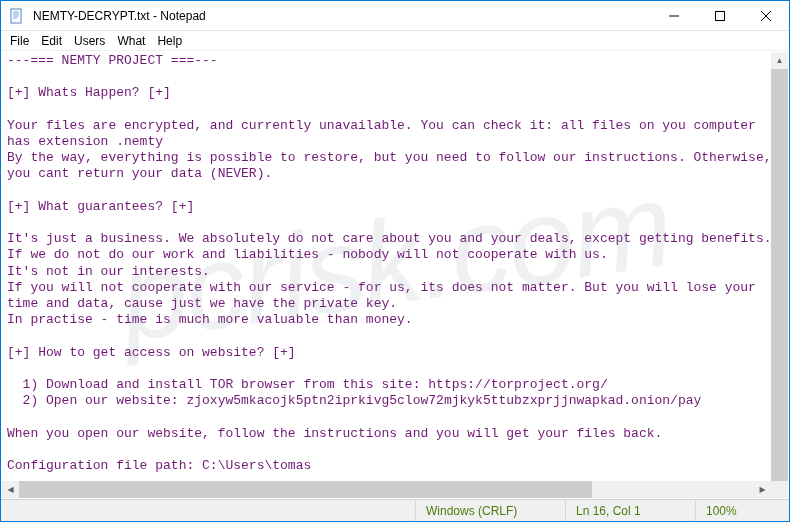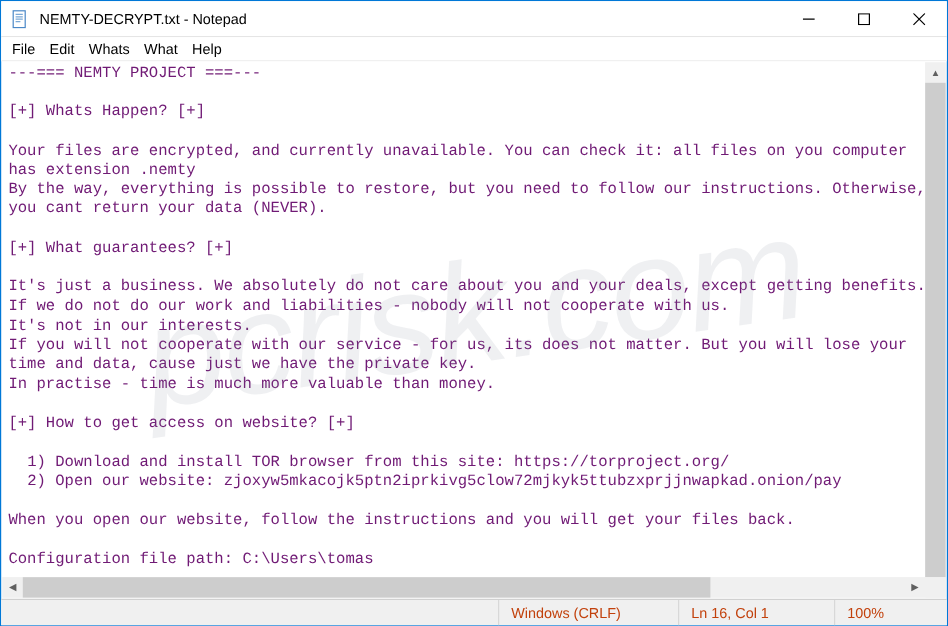--- a/index.html
+++ b/index.html
@@ -91,21 +91,21 @@
 }
 .sb-thumb-h {
   position: absolute; top: 0; bottom: 0; left: 0; width: 78%;
   background: #cdcdcd;
 }
 .statusbar {
   height: 22px;
   background: #f0f0f0;
   border-top: 1px solid #d0d0d0;
   display: flex; align-items: center;
-  font-size: 12px; color: #c2410c;
+  font-size: 12px; color: #4d7c0f;
 }
 .status-cell {
   border-left: 1px solid #d8d8d8;
   height: 100%; display: flex; align-items: center;
   padding: 0 10px;
 }
 .status-spacer { flex: 1; }
 .watermark {
   position: absolute;
   top: 50%; left: 50%;
@@ -156,21 +156,21 @@
             <line x1="0" y1="0" x2="10" y2="10" stroke="#000" stroke-width="1"></line>
             <line x1="10" y1="0" x2="0" y2="10" stroke="#000" stroke-width="1"></line>
           </svg>
       </div>
     </div>
   </div>
 
   <div class="menubar">
     <div class="menu-item">File</div>
     <div class="menu-item">Edit</div>
-    <div class="menu-item">Whats</div>
+    <div class="menu-item">Users</div>
     <div class="menu-item">What</div>
     <div class="menu-item">Help</div>
   </div>
 
   <div class="content">---=== NEMTY PROJECT ===---
 
 [+] Whats Happen? [+]
 
 Your files are encrypted, and currently unavailable. You can check it: all files on you computer has extension .nemty
 By the way, everything is possible to restore, but you need to follow our instructions. Otherwise, you cant return your data (NEVER).

